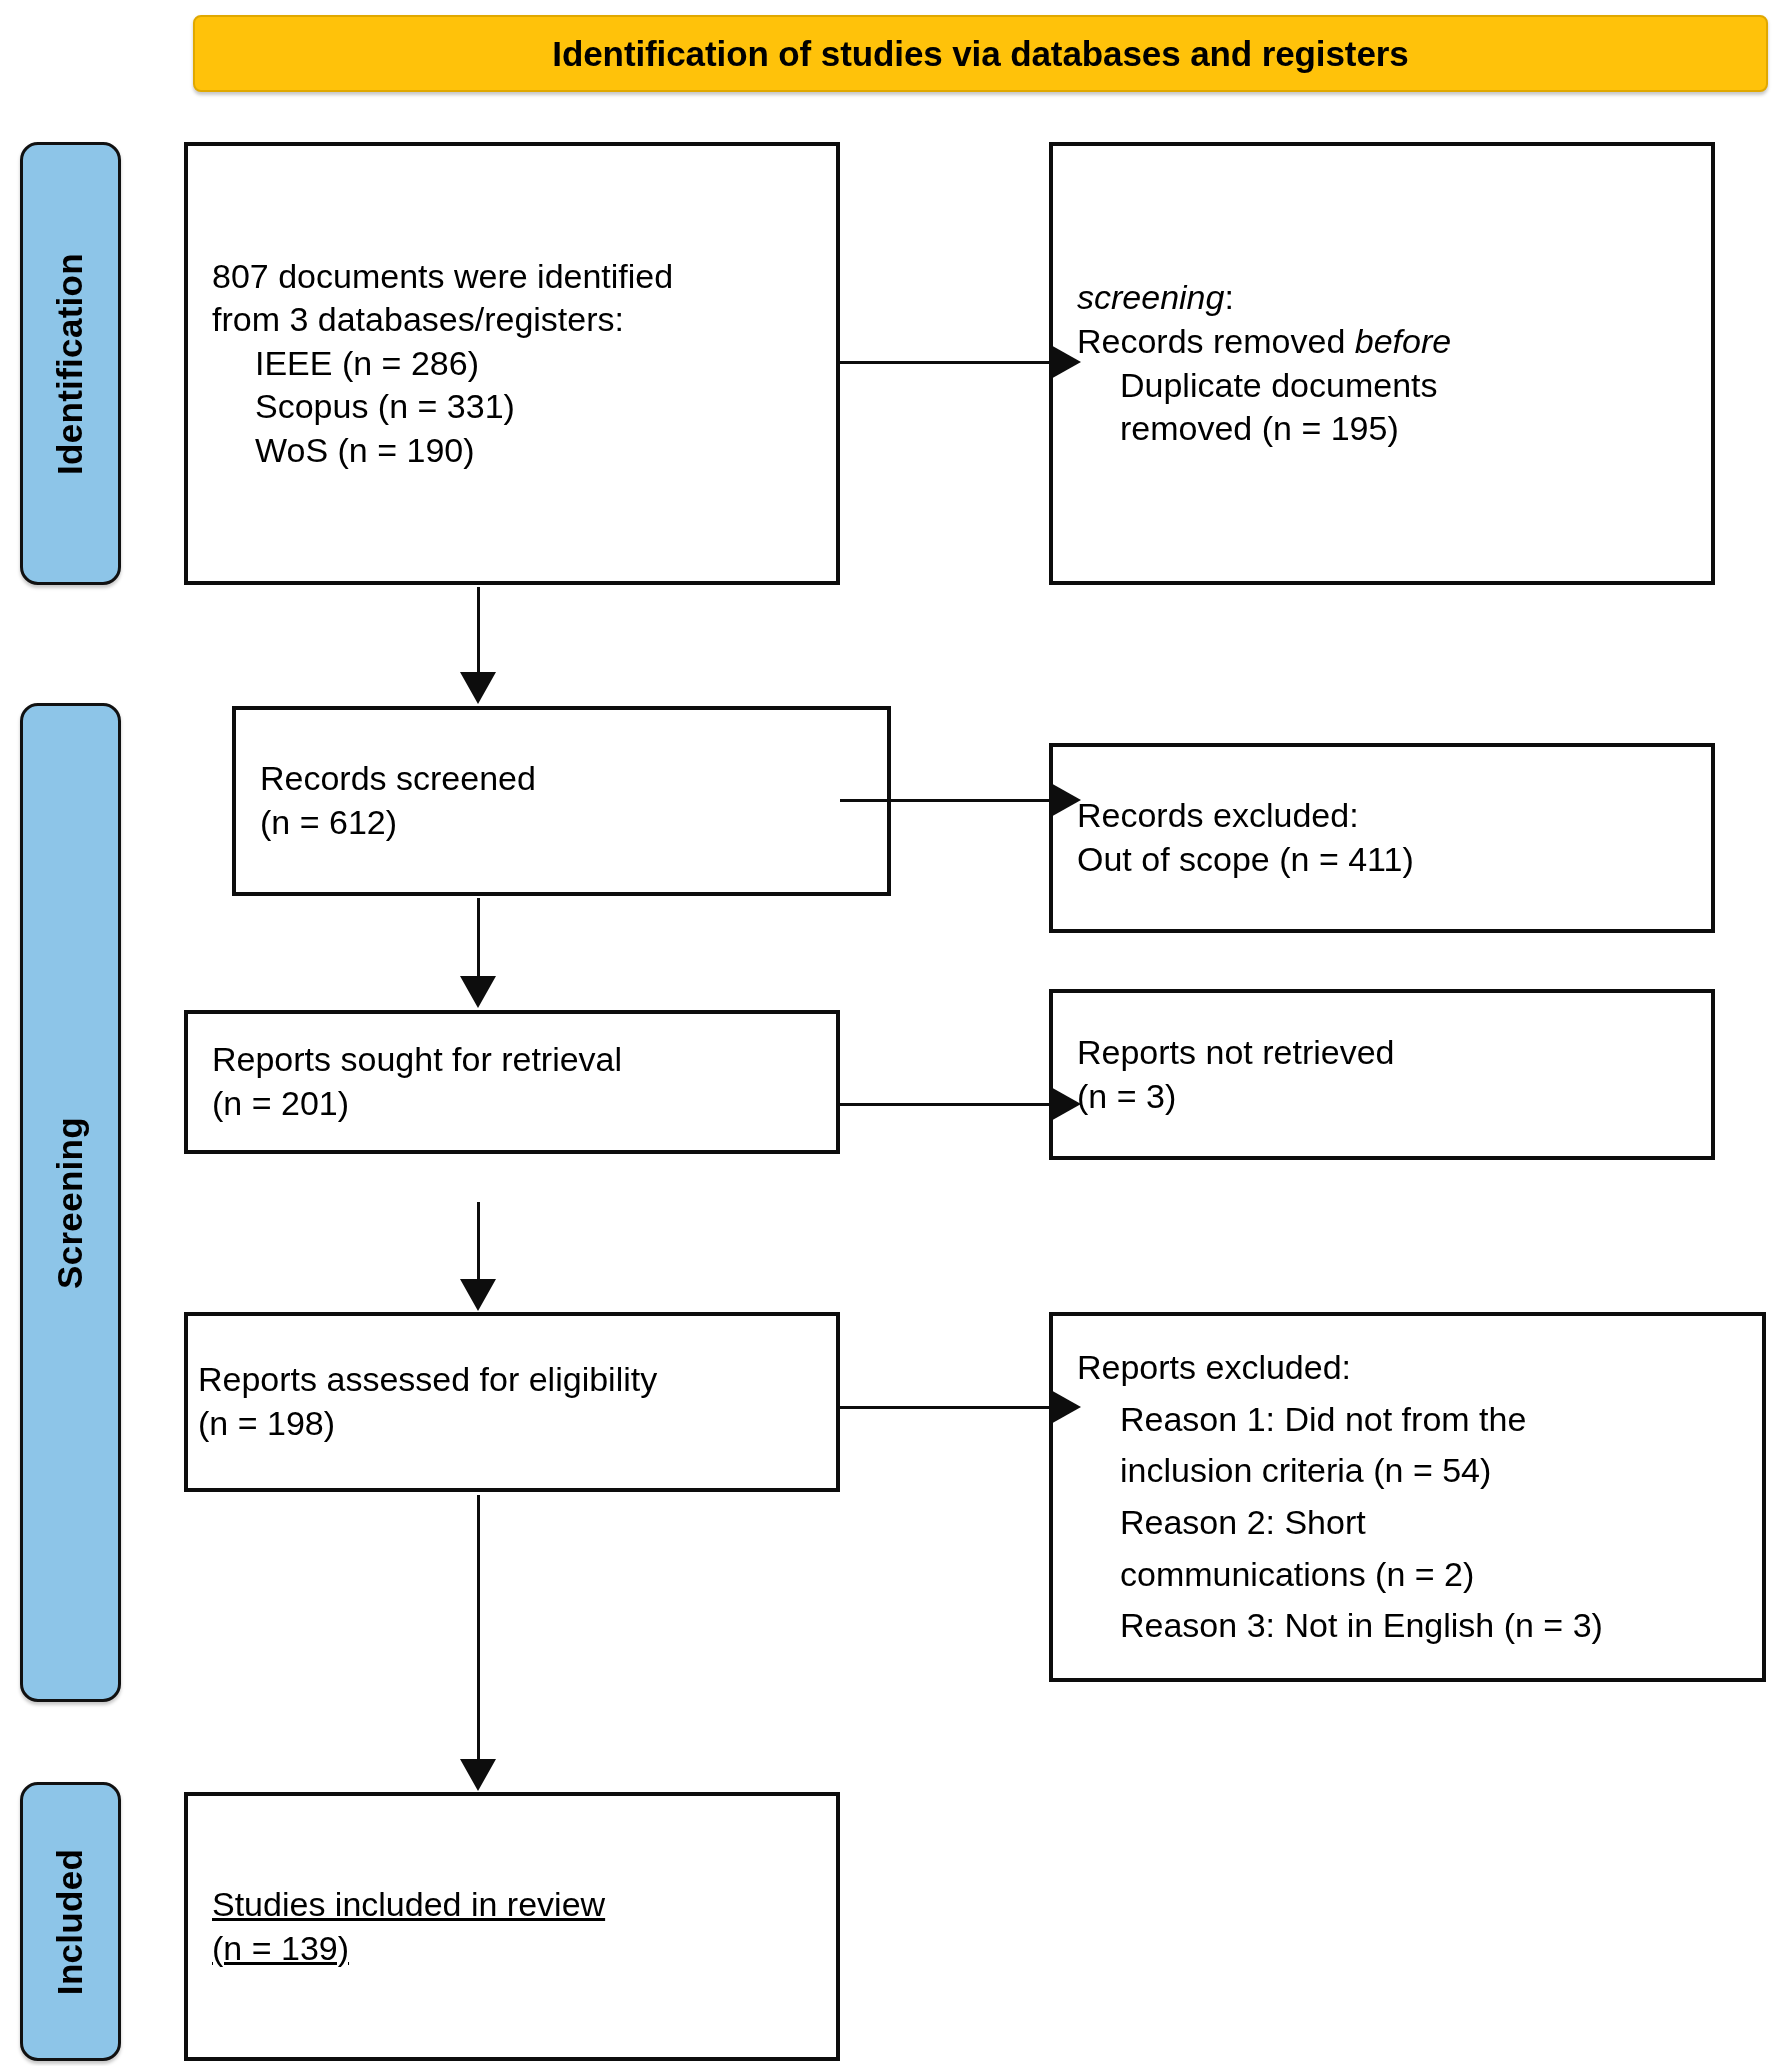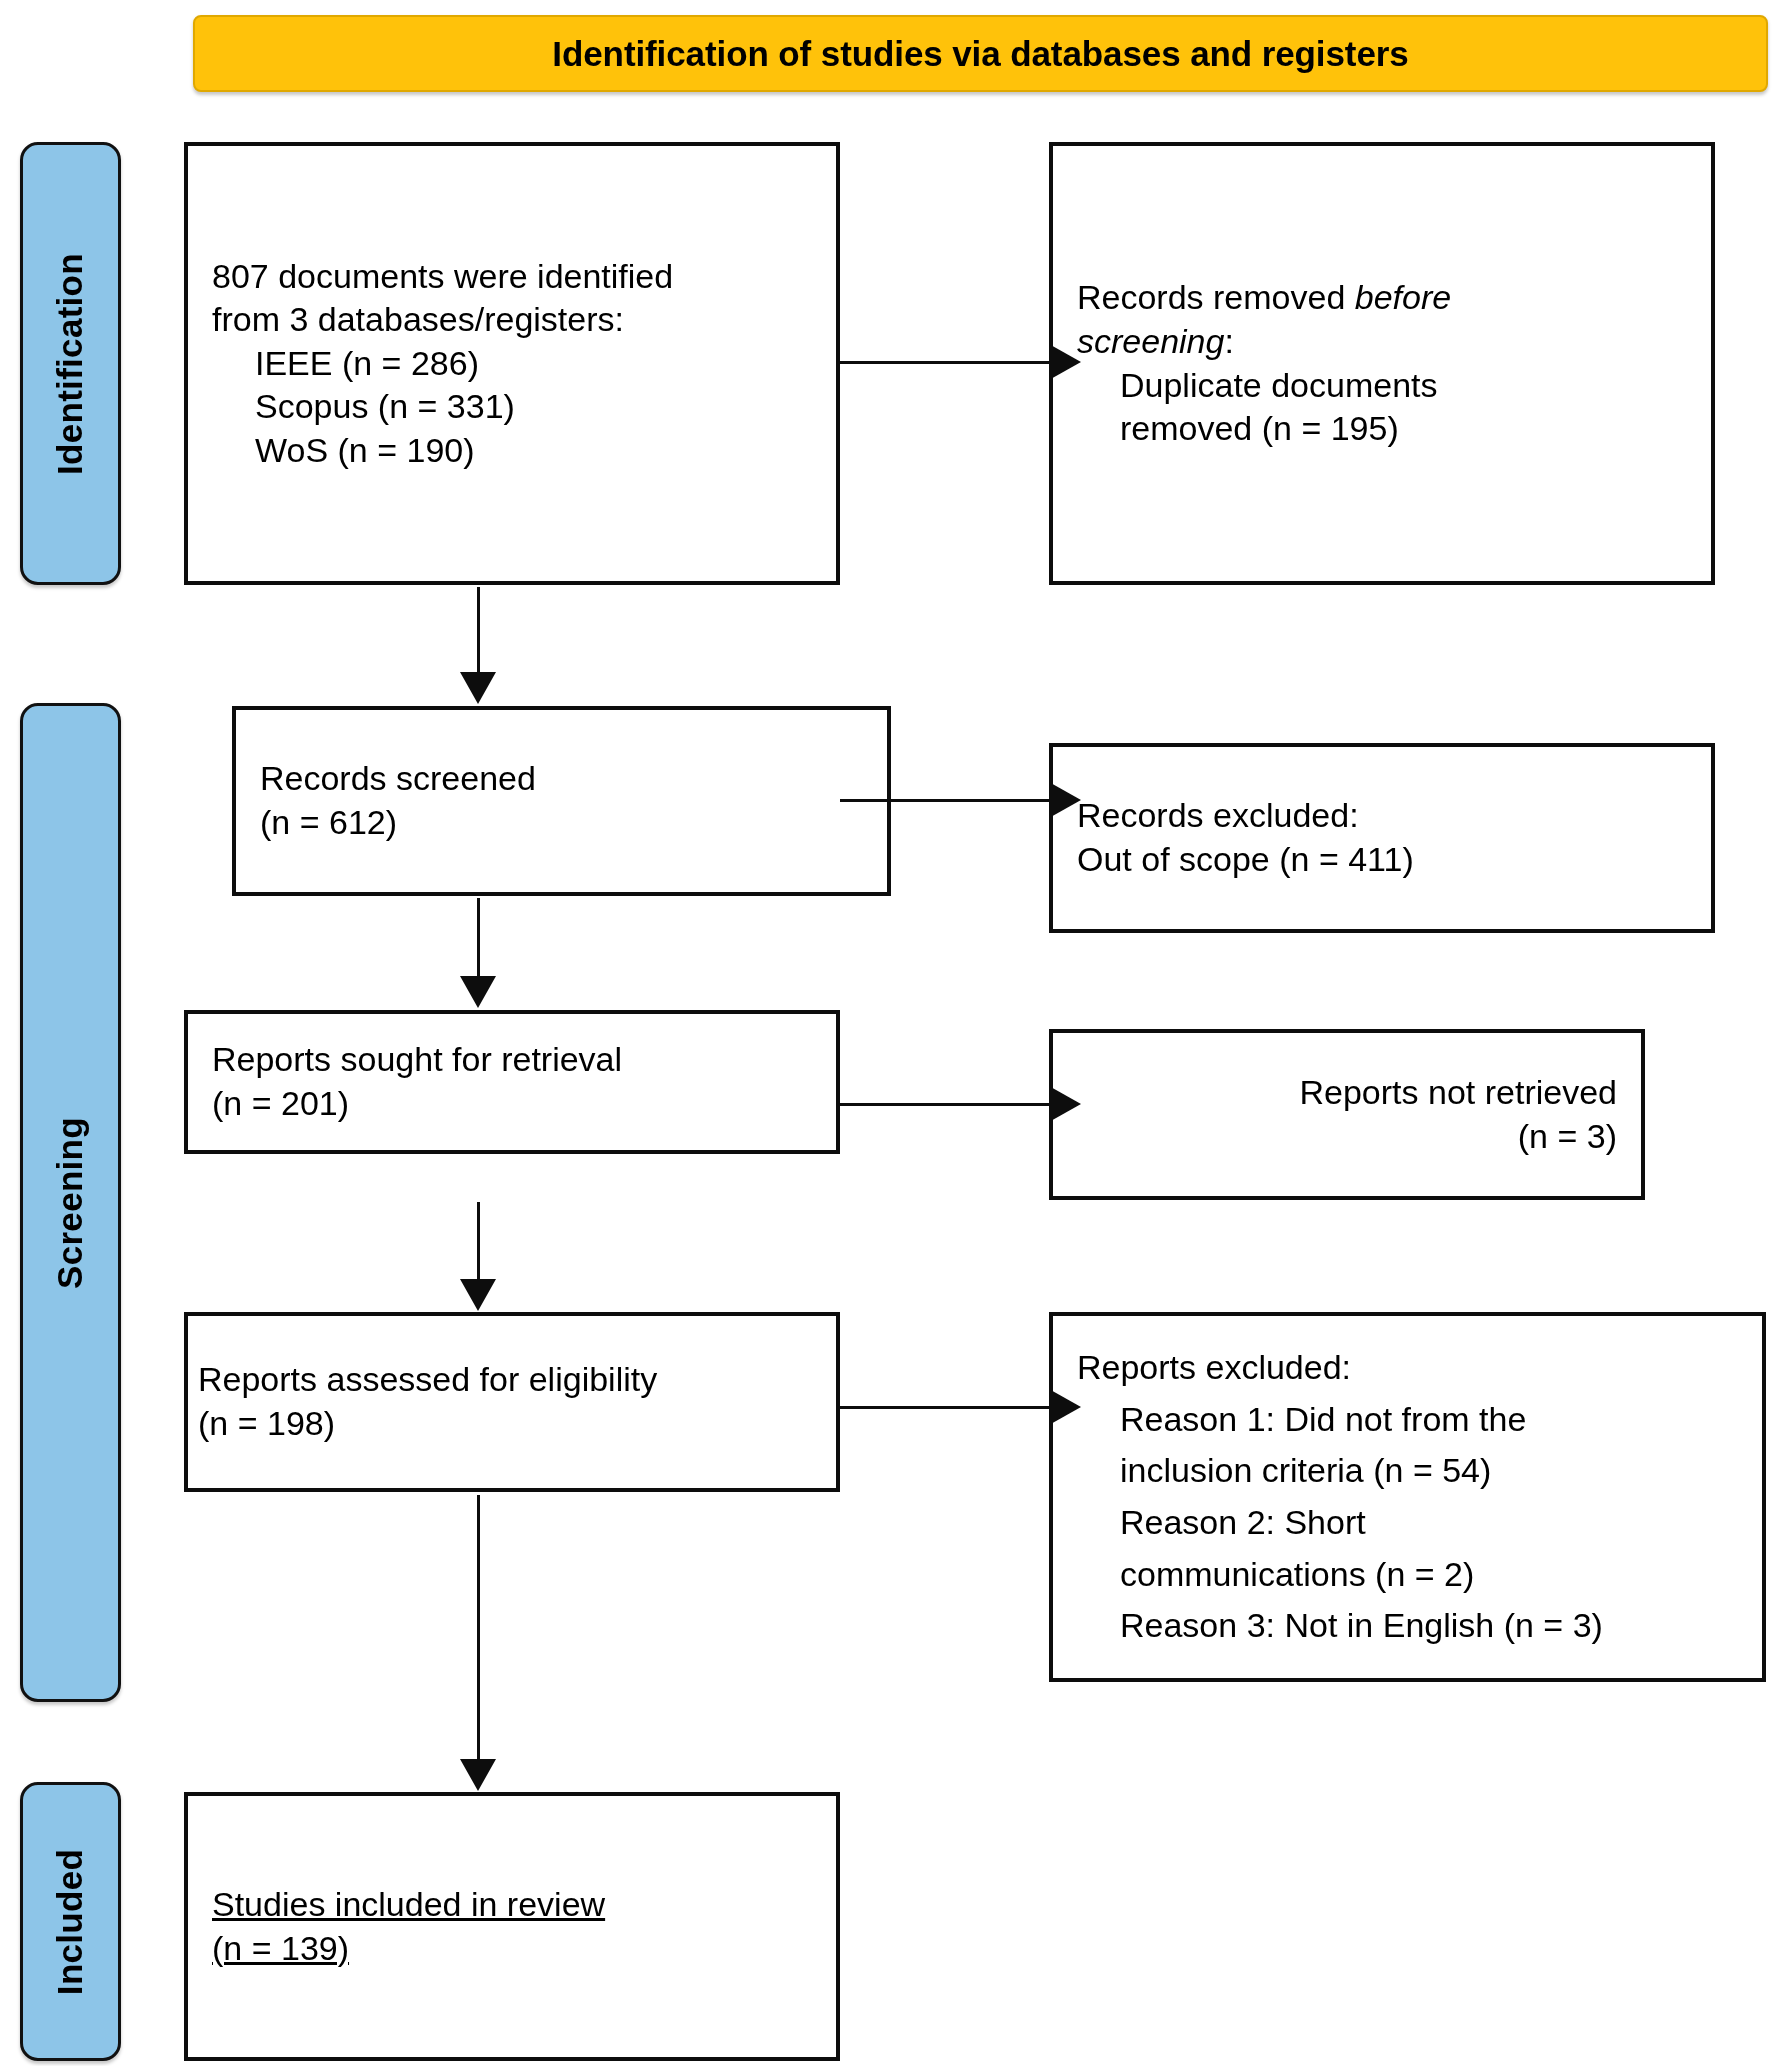--- a/index.html
+++ b/index.html
@@ -95,21 +95,21 @@
   }
 
   
   #box-identified        { left: 184px;  top: 142px;  width: 656px;  height: 443px; }
   #box-removed           { left: 1049px; top: 142px;  width: 666px;  height: 443px; }
   
   #box-screened          { left: 184px;  top: 706px; width: 659px;  height: 190px; margin-left: 48px; }
   #box-records-excluded  { left: 1049px; top: 735px; width: 666px;  height: 190px; margin-top: 8px; }
   
   #box-sought            { left: 184px;  top: 1010px; width: 656px;  height: 144px; }
-  #box-not-retrieved     { left: 1049px; top: 1029px; width: 596px;  height: 171px; align-items: flex-end; }
+  #box-not-retrieved     { left: 1049px; top: 989px; width: 666px;  height: 171px; }
   
   #box-assessed          { left: 184px;  top: 1312px; width: 656px;  height: 180px; padding-left: 10px; }
   #box-reports-excluded  { left: 1049px; top: 1312px; width: 717px; height: 370px; gap: 8px; }
   
   #box-included          { left: 184px;  top: 1792px; width: 656px;  height: 269px; text-decoration: underline; }
 
   
   .arrow-v, .arrow-h {
     position: absolute;
   }
@@ -191,22 +191,22 @@
 
   <div class="flow-box" id="box-identified">
     <div class="line">807 documents were identified</div>
     <div class="line">from 3 databases/registers:</div>
     <div class="line indent">IEEE (n = 286)</div>
     <div class="line indent">Scopus (n = 331)</div>
     <div class="line indent">WoS (n = 190)</div>
   </div>
 
   <div class="flow-box" id="box-removed">
+    <div class="line"><em>screening</em><span>:</span></div>
     <div class="line"><span>Records removed </span><em>before</em></div>
-    <div class="line"><em>screening</em><span>:</span></div>
     <div class="line indent">Duplicate documents</div>
     <div class="line indent">removed (n = 195)</div>
   </div>
 
   <div class="flow-box" id="box-screened">
     <div class="line">Records screened</div>
     <div class="line">(n = 612)</div>
   </div>
 
   <div class="flow-box" id="box-records-excluded">

